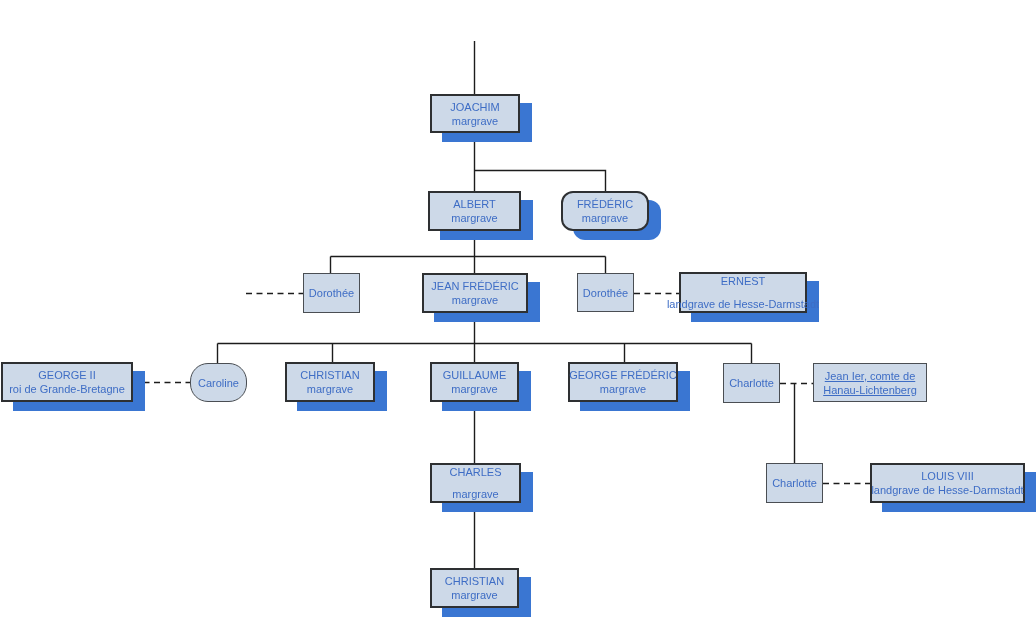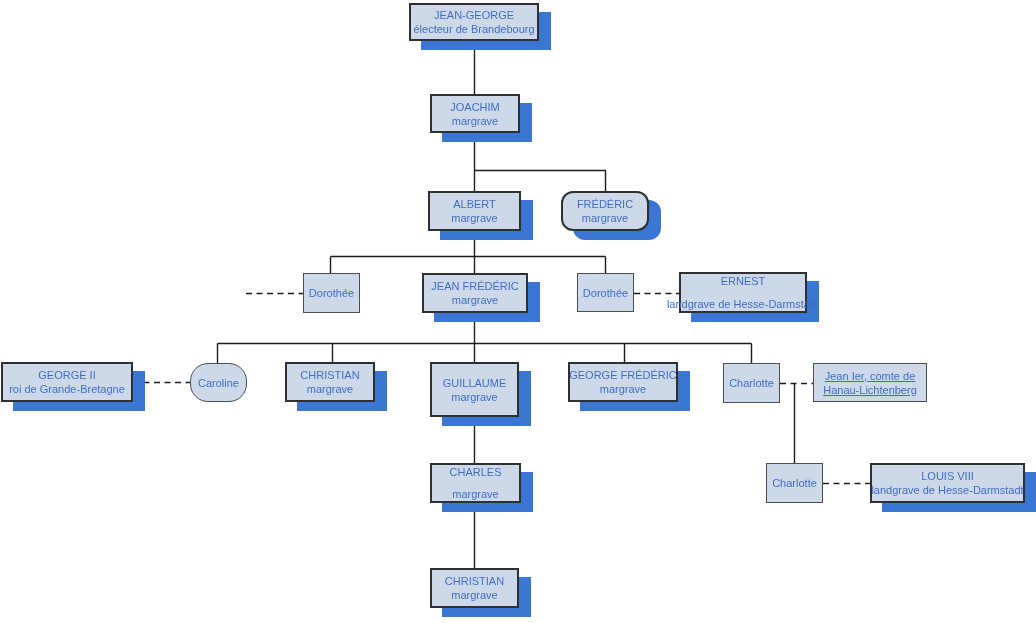--- a/index.html
+++ b/index.html
@@ -60,24 +60,20 @@
     <g stroke="#1c1c1c" stroke-width="1.4" fill="none" stroke-dasharray="6 4.5">
 
       <path d="M246 293.5 H303"></path>
       <path d="M634 293.5 H679"></path>
       <path d="M133 382.5 H190"></path>
       <path d="M780 383.5 H813"></path>
       <path d="M823 483.5 H870"></path>
     </g>
   </svg>
 
-  <div class="node main" style="left:409px; top:3px; width:130px; height:38px;">
-    <span>JEAN-GEORGE</span>
-    <span>électeur de Brandebourg</span>
-  </div>
 
   <div class="node main" style="left:430px; top:94px; width:90px; height:39px;">
     <span>JOACHIM</span>
     <span>margrave</span>
   </div>
 
   <div class="node main" style="left:428px; top:191px; width:93px; height:40px;text-align:center;">
     <span>ALBERT</span>
     <span>margrave</span>
   </div>
@@ -108,21 +104,21 @@
     <span>roi de Grande-Bretagne</span>
   </div>
   <div class="node plain" style="left:190px; top:363px; width:57px; height:39px;border-radius:18px;">
     <span>Caroline</span>
     <span></span>
   </div>
   <div class="node main" style="left:285px; top:362px; width:90px; height:40px;">
     <span>CHRISTIAN</span>
     <span>margrave</span>
   </div>
-  <div class="node main" style="left:430px; top:362px; width:89px; height:55px;">
+  <div class="node main" style="left:430px; top:362px; width:89px; height:40px;">
     <span>GUILLAUME</span>
     <span>margrave</span>
   </div>
   <div class="node main" style="left:568px; top:362px; width:110px; height:40px;">
     <span>GEORGE FRÉDÉRIC</span>
     <span>margrave</span>
   </div>
   <div class="node plain" style="left:723px; top:363px; width:57px; height:40px;">
     <span>Charlotte</span>
     <span></span>

